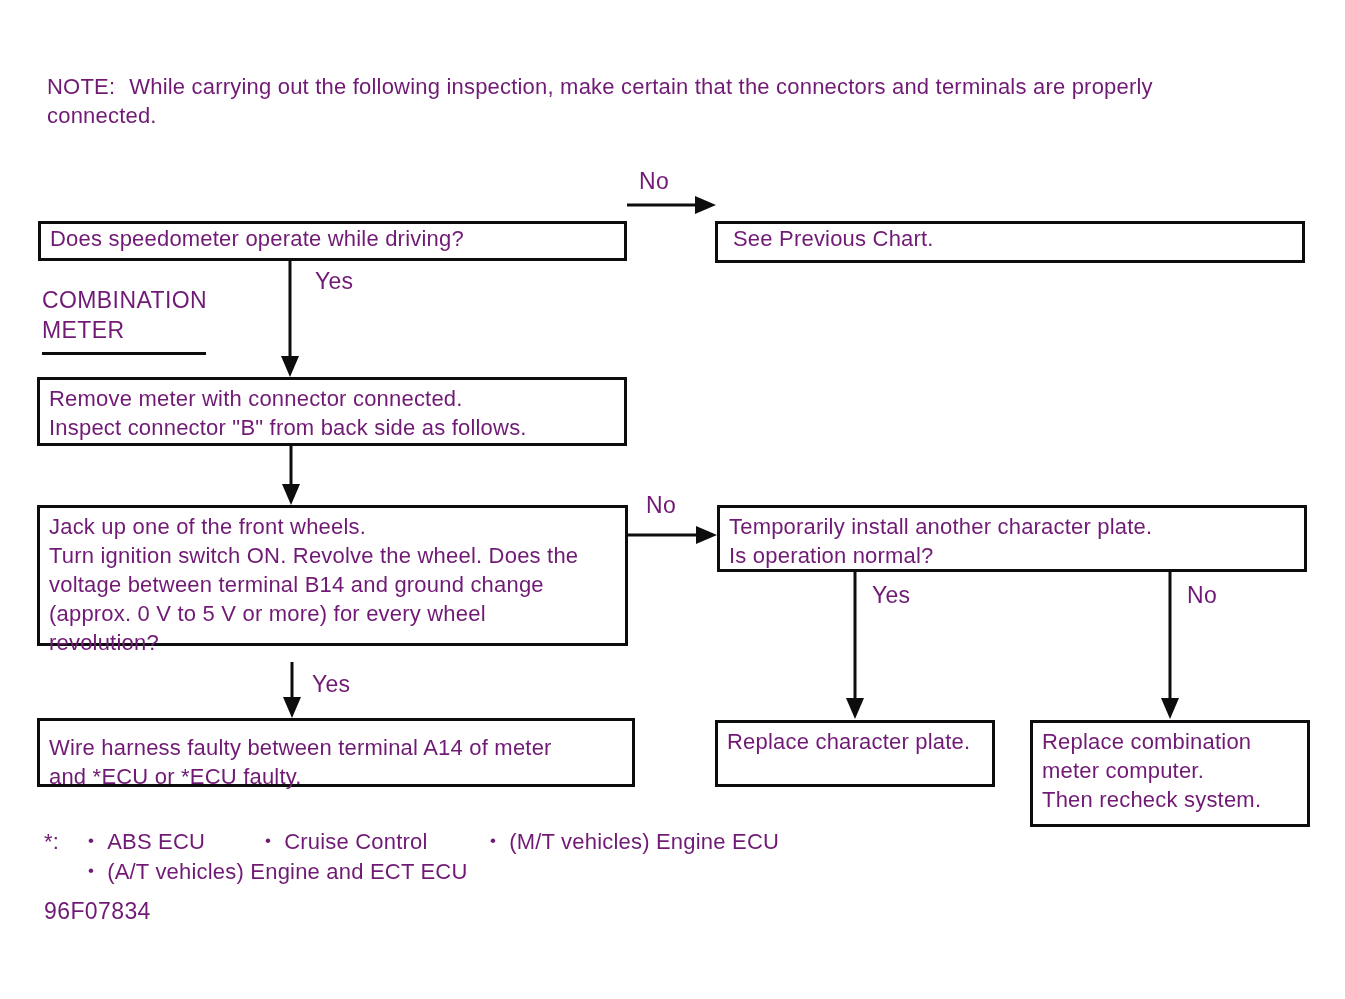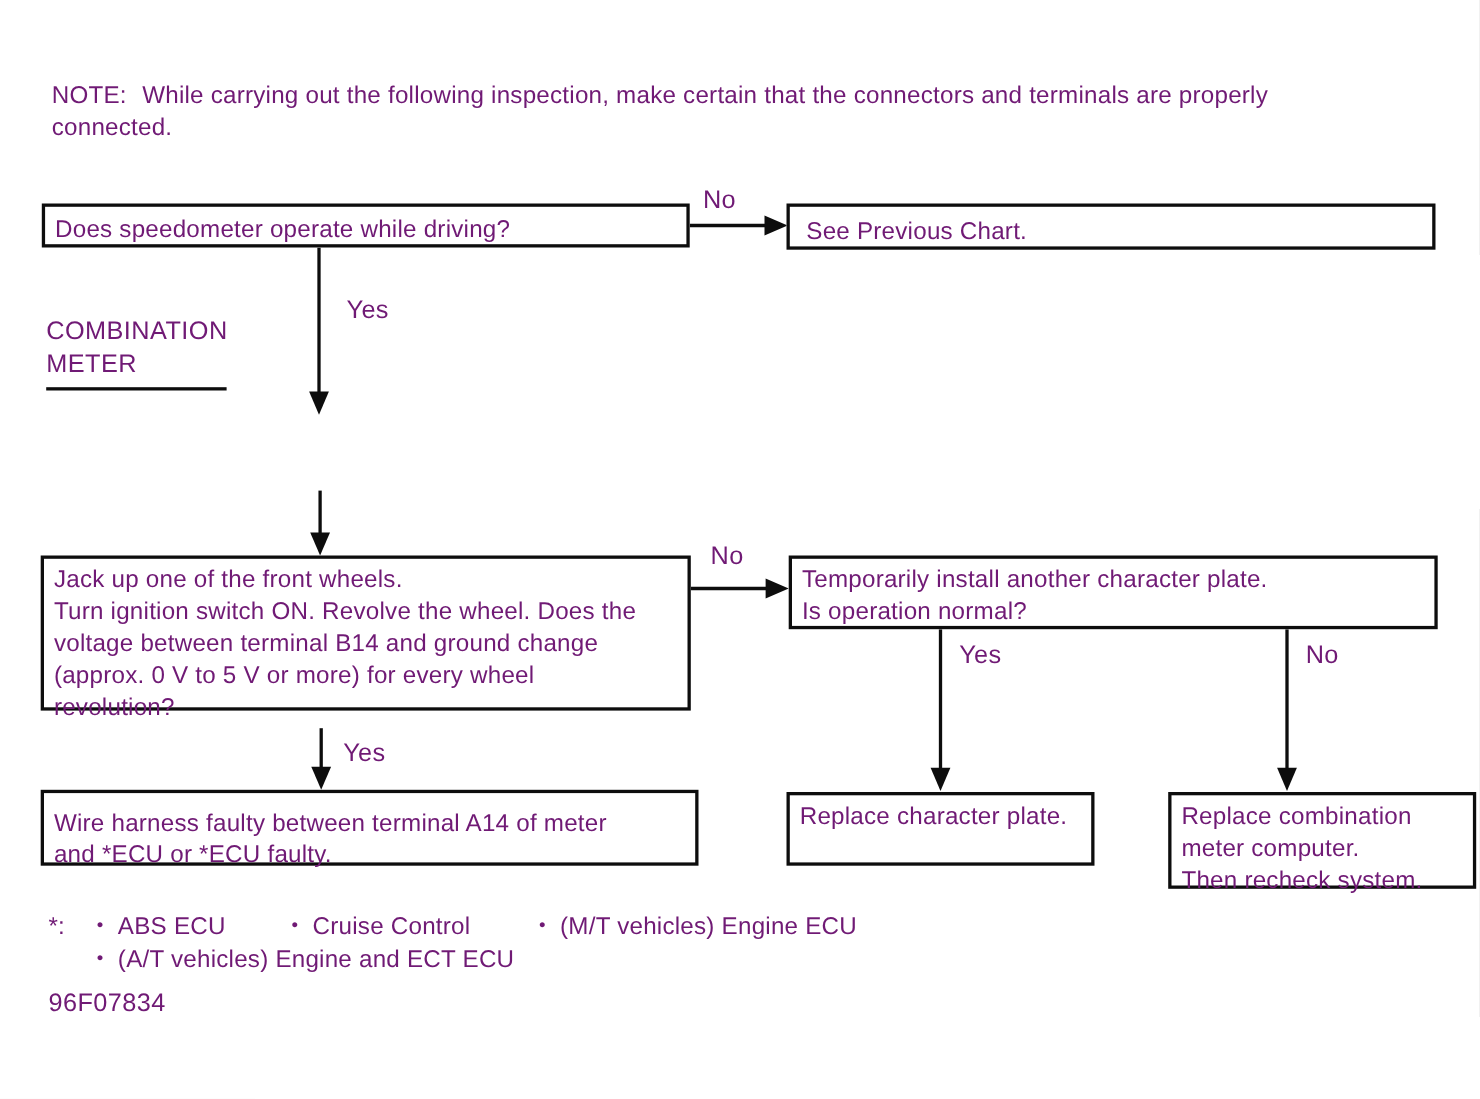--- a/index.html
+++ b/index.html
@@ -22,21 +22,21 @@
     position: absolute;
     border: 3px solid #0d0d0d;
     background: #ffffff;
     box-sizing: border-box;
     font-size: 22px;
     line-height: 29px;
     letter-spacing: 0.2px;
     padding: 3px 9px;
   }
   .flow-box .bline { white-space: nowrap; }
-  .vcenter { display: flex; align-items: flex-end; padding-top: 0; padding-bottom: 0; }
+  .vcenter { display: flex; align-items: flex-start; padding-top: 0; padding-bottom: 0; margin-top: 36px; }
   .edge-label {
     position: absolute;
     font-size: 23px;
     letter-spacing: 0.3px;
     white-space: nowrap;
   }
   .section-label {
     position: absolute;
     left: 42px; top: 285px;
     width: 164px;
@@ -109,20 +109,24 @@
   </div>
 
   <div class="flow-box vcenter" style="left:38px; top:185px; width:589px; height:40px;">
     <div class="bline">Does speedometer operate while driving?</div>
   </div>
 
   <div class="flow-box vcenter" style="left:715px; top:185px; width:590px; height:42px; padding-left:15px;">
     <div class="bline">See Previous Chart.</div>
   </div>
 
+  <div class="flow-box" style="left:37px; top:377px; width:590px; height:69px; padding-top:4px;">
+    <div class="bline">Remove meter with connector connected.</div>
+    <div class="bline">Inspect connector "B" from back side as follows.</div>
+  </div>
 
   <div class="flow-box" style="left:37px; top:505px; width:591px; height:141px; padding-top:4px;">
     <div class="bline">Jack up one of the front wheels.</div>
     <div class="bline">Turn ignition switch ON. Revolve the wheel. Does the</div>
     <div class="bline">voltage between terminal B14 and ground change</div>
     <div class="bline">(approx. 0 V to 5 V or more) for every wheel</div>
     <div class="bline">revolution?</div>
   </div>
 
   <div class="flow-box" style="left:717px; top:505px; width:590px; height:67px; padding-top:4px;">
@@ -132,21 +136,21 @@
 
   <div class="flow-box" style="left:37px; top:718px; width:598px; height:69px; padding-top:12px;">
     <div class="bline">Wire harness faulty between terminal A14 of meter</div>
     <div class="bline">and *ECU or *ECU faulty.</div>
   </div>
 
   <div class="flow-box" style="left:715px; top:720px; width:280px; height:67px; padding-top:4px;">
     <div class="bline">Replace character plate.</div>
   </div>
 
-  <div class="flow-box" style="left:1030px; top:720px; width:280px; height:88px; padding-top:4px;margin-left:32px;">
+  <div class="flow-box" style="left:1030px; top:720px; width:280px; height:107px; padding-top:4px;">
     <div class="bline">Replace combination</div>
     <div class="bline">meter computer.</div>
     <div class="bline">Then recheck system.</div>
   </div>
 
   <div class="footnote-item" style="left:44px; top:829px;">*:</div>
   <div class="footnote-item" style="left:88px; top:829px;">
     <span class="bullet">•</span><span>ABS ECU</span>
   </div>
   <div class="footnote-item" style="left:265px; top:829px;">

